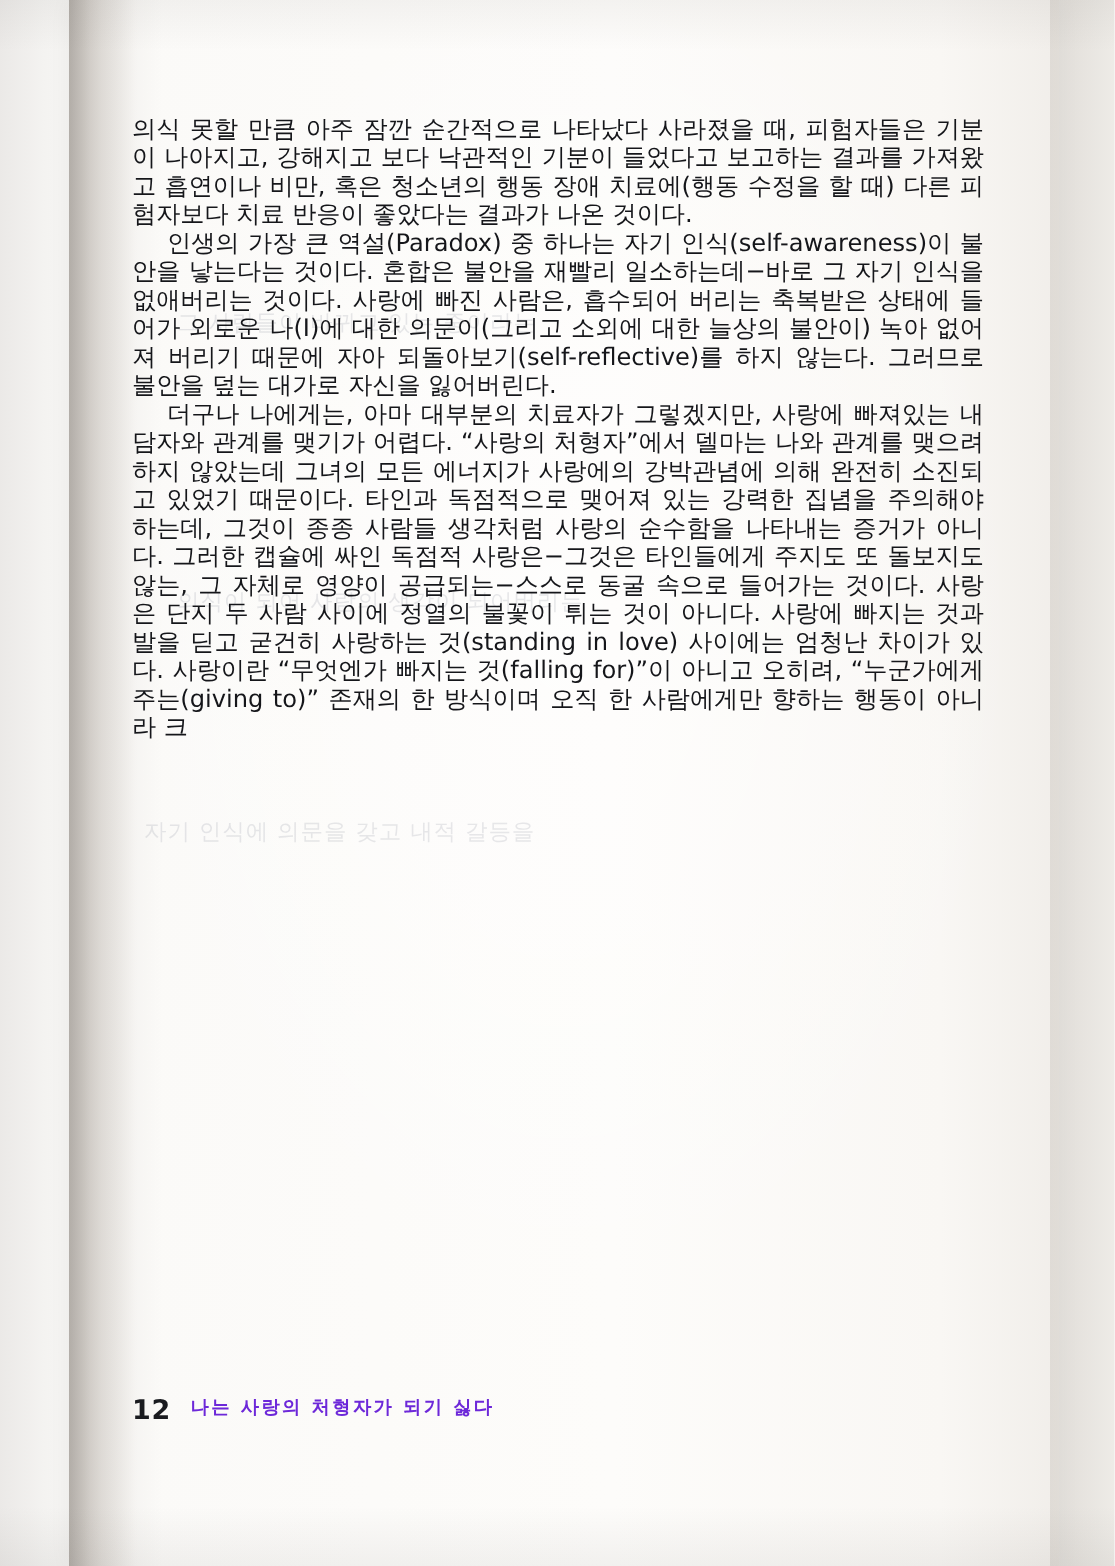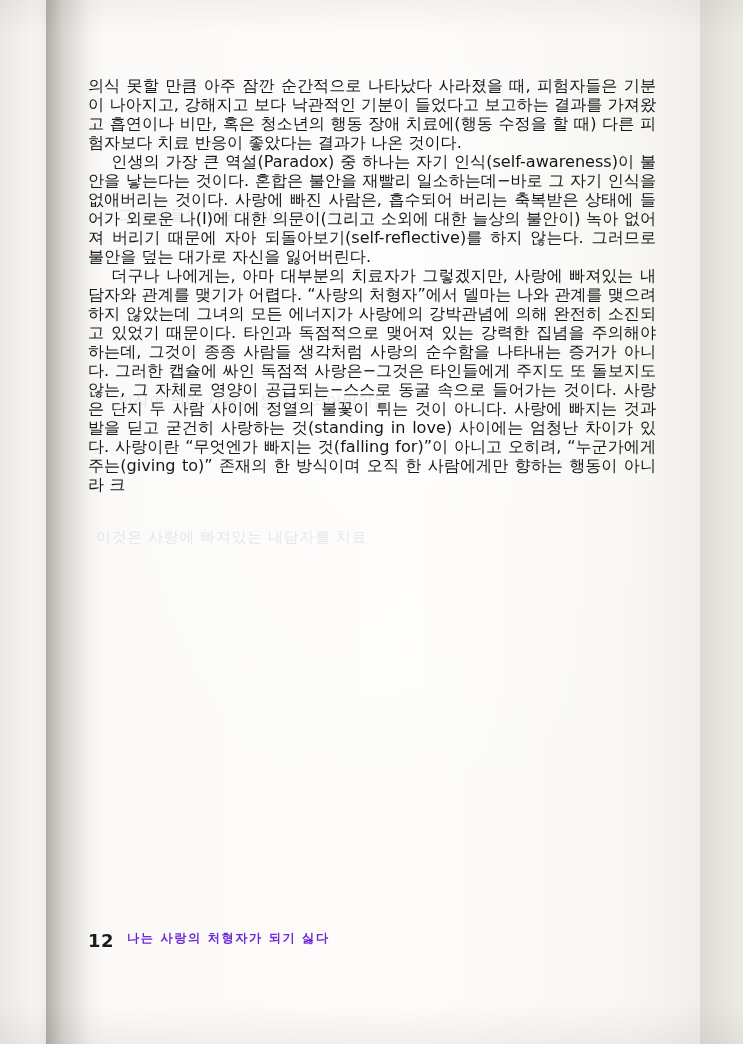--- a/index.html
+++ b/index.html
@@ -163,21 +163,21 @@
 
 <div id="photo">
   <div class="surround"></div>
   <div class="page"></div>
   <div class="gutter"></div>
   <div class="rightedge"></div>
   <div class="sheen"></div>
 
   <div class="bleed" style="top:392px;">의식이 되어 사람의 생각이 되어버리는</div>
   <div class="bleed" style="top:206px;">그 사람들이 바뀌고 있는 중이라는</div>
-  <div class="bleed" style="left:96px; top:528px;">이것은 사랑에 빠져있는 내담자를 치료</div>
+  <div class="bleed" style="left:96px; top:545px;">자기 인식에 의문을 갖고 내적 갈등을</div>
 
   <div class="textblock">
     <p class="para">의식 못할 만큼 아주 잠깐 순간적으로 나타났다 사라졌을 때, 피험자들은 기분이 나아지고, 강해지고 보다 낙관적인 기분이 들었다고 보고하는 결과를 가져왔고 흡연이나 비만, 혹은 청소년의 행동 장애 치료에(행동 수정을 할 때) 다른 피험자보다 치료 반응이 좋았다는 결과가 나온 것이다.</p>
     <p class="para indent">인생의 가장 큰 역설(Paradox) 중 하나는 자기 인식(self-awareness)이 불안을 낳는다는 것이다. 혼합은 불안을 재빨리 일소하는데−바로 그 자기 인식을 없애버리는 것이다. 사랑에 빠진 사람은, 흡수되어 버리는 축복받은 상태에 들어가 외로운 나(I)에 대한 의문이(그리고 소외에 대한 늘상의 불안이) 녹아 없어져 버리기 때문에 자아 되돌아보기(self-reflective)를 하지 않는다. 그러므로 불안을 덮는 대가로 자신을 잃어버린다.</p>
     <p class="para indent">더구나 나에게는, 아마 대부분의 치료자가 그렇겠지만, 사랑에 빠져있는 내담자와 관계를 맺기가 어렵다. “사랑의 처형자”에서 델마는 나와 관계를 맺으려 하지 않았는데 그녀의 모든 에너지가 사랑에의 강박관념에 의해 완전히 소진되고 있었기 때문이다. 타인과 독점적으로 맺어져 있는 강력한 집념을 주의해야 하는데, 그것이 종종 사람들 생각처럼 사랑의 순수함을 나타내는 증거가 아니다. 그러한 캡슐에 싸인 독점적 사랑은−그것은 타인들에게 주지도 또 돌보지도 않는, 그 자체로 영양이 공급되는−스스로 동굴 속으로 들어가는 것이다. 사랑은 단지 두 사람 사이에 정열의 불꽃이 튀는 것이 아니다. 사랑에 빠지는 것과 발을 딛고 굳건히 사랑하는 것(standing in love) 사이에는 엄청난 차이가 있다. 사랑이란 “무엇엔가 빠지는 것(falling for)”이 아니고 오히려, “누군가에게 주는(giving to)” 존재의 한 방식이며 오직 한 사람에게만 향하는 행동이 아니라 크</p>
   </div>
 
   <div class="footer">
     <span class="folio">12</span>
     <span class="runhead">나는 사랑의 처형자가 되기 싫다</span>

